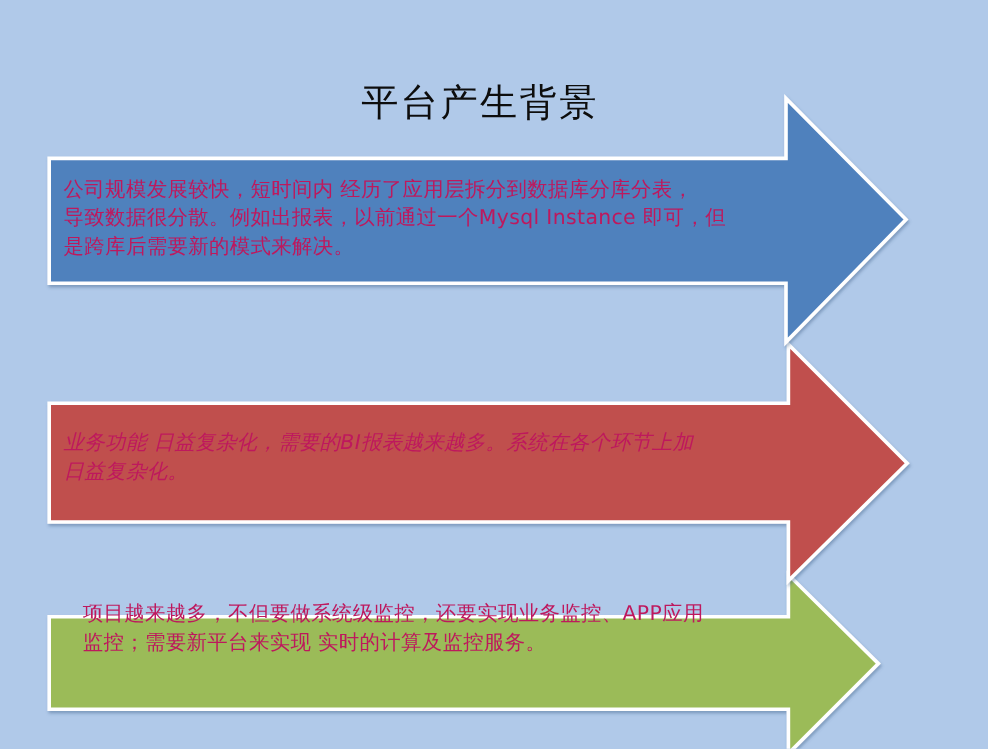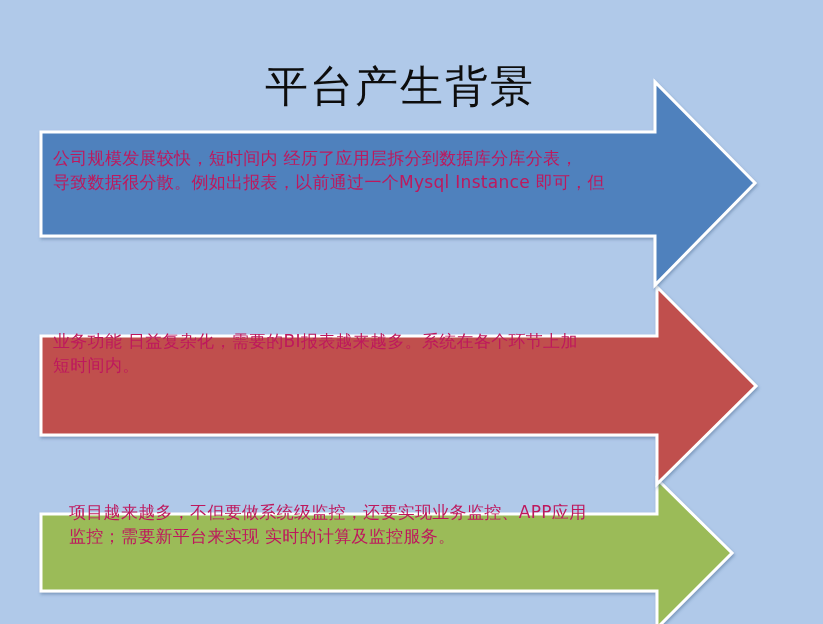--- a/index.html
+++ b/index.html
@@ -7,21 +7,21 @@
       width: 823px; height: 624px; overflow: hidden;
       background: #b0c9e9;
       position: relative;
       font-family: "DejaVu Sans", "Liberation Sans", sans-serif;
     }
     .slide { position: absolute; left: 0; top: 0; width: 823px; height: 624px; }
     .title {
       position: absolute; left: 0; width: 800px; top: 56px;
       text-align: center;
       font-family: "DejaVu Serif", "Liberation Serif", serif;
-      font-size: 43px; color: #0d0d0d; letter-spacing: 2px;
+      font-size: 31px; color: #0d0d0d; letter-spacing: 2px;
       line-height: 60px;
     }
     svg.arrows { position: absolute; left: 0; top: 0; }
     .arrow-text {
       position: absolute; left: 53px; width: 650px;
       color: #be185d; font-size: 17px; line-height: 24px;
       letter-spacing: 0.3px;
     }
     .arrow-text .line { display: block; white-space: nowrap; }
   </style>
@@ -41,24 +41,25 @@
     <polygon points="41,336 657,336 657,287 756,386 657,484 657,435 41,435" fill="#c0504d" stroke="#ffffff" stroke-width="3" stroke-linejoin="miter" filter="url(#sh)"></polygon>
 
     <polygon points="41,132 655,132 655,82 755,183 655,285 655,236 41,236" fill="#4f81bd" stroke="#ffffff" stroke-width="3" stroke-linejoin="miter" filter="url(#sh)"></polygon>
   </svg>
 
   <div class="title">平台产生背景</div>
 
   <div class="arrow-text" style="top:146px;">
     <span class="line">公司规模发展较快，短时间内 经历了应用层拆分到数据库分库分表，</span>
     <span class="line">导致数据很分散。例如出报表，以前通过一个Mysql Instance 即可，但</span>
+    <span class="line">是跨库后需要新的模式来解决。</span>
   </div>
 
-  <div class="arrow-text" style="top:329px;">
+  <div class="arrow-text" style="top:357px;font-style:italic;">
     <span class="line">业务功能 日益复杂化，需要的BI报表越来越多。系统在各个环节上加</span>
-    <span class="line">短时间内。</span>
+    <span class="line">日益复杂化。</span>
   </div>
 
   <div class="arrow-text" style="top:500px;margin-left:16px;">
     <span class="line">项目越来越多，不但要做系统级监控，还要实现业务监控、APP应用</span>
     <span class="line">监控；需要新平台来实现 实时的计算及监控服务。</span>
   </div>
 </div>
 
 </body></html>

